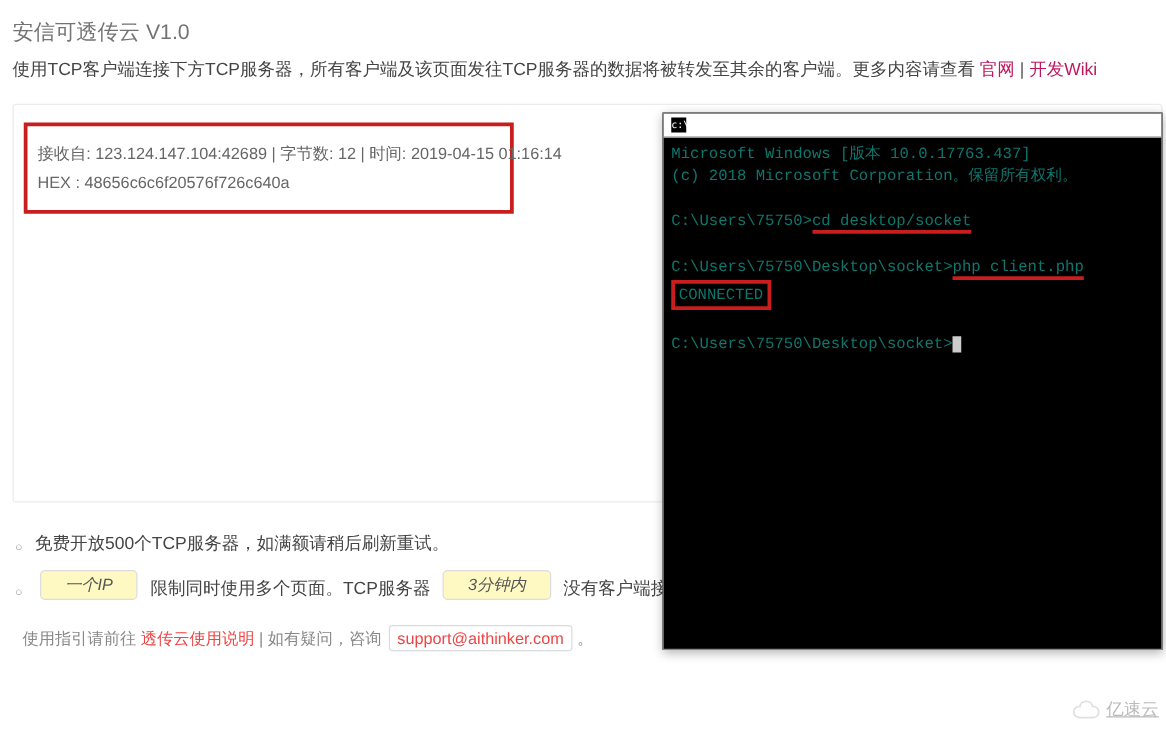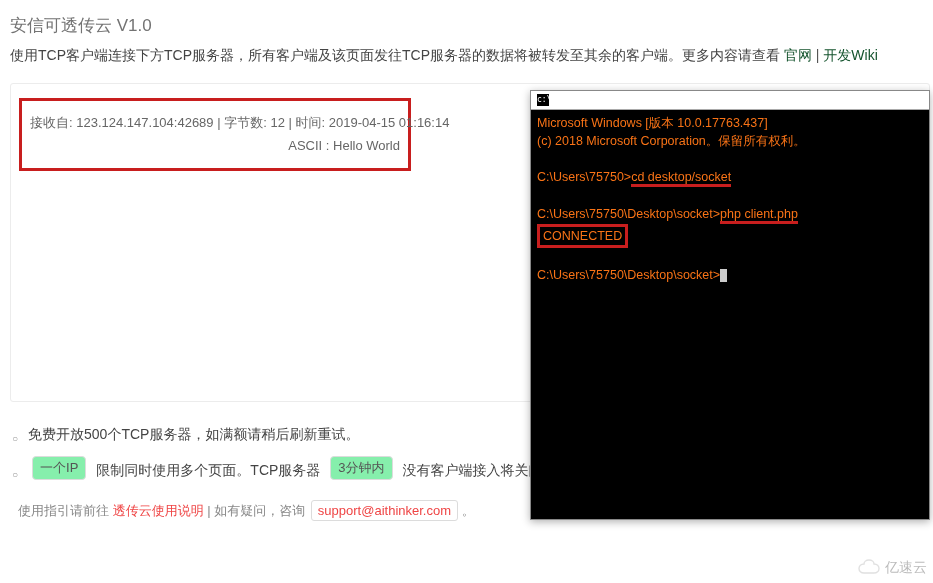--- a/index.html
+++ b/index.html
@@ -17,30 +17,29 @@
       font-size: 17px;
       font-weight: 500;
       padding: 14px 10px 10px 10px;
       color: #737373;
     }
     .intro {
       padding: 0 10px 12px 10px;
       font-size: 14px;
       color: #444;
     }
-    .intro a { color: #14532d; text-decoration: none; }
+    .intro a { color: #be185d; text-decoration: none; }
     .divider-sep { color: #555; }
     .data-box-wrap {
       margin: 6px 10px;
       border: 1px solid #ececec;
       border-radius: 3px;
       padding: 14px 8px 230px 8px;
       position: relative;
       width: 920px;
-      text-align: right;
     }
     .red-frame-1 {
       border: 3px solid #c81e1e;
       padding: 10px 8px;
       width: 392px;
       font-size: 13px;
       color: #666;
       line-height: 1.8;
     }
     .red-frame-1 .row { white-space: nowrap; }
@@ -59,25 +58,26 @@
     .bullets li::before {
       content: "○";
       color: #999;
       font-size: 10px;
       margin-right: 4px;
     }
     .pill {
       display: inline-block;
       border: 1px solid #dcdcdc;
       border-radius: 4px;
-      padding: 2px 7px;
+      padding: 2px 19px;
       margin: 0 4px;
       color: #555;
-      background: #86efac;
+      background: #fef9c3;
       font-size: 13px;
+      font-style: italic;
     }
     .footer-line {
       padding: 10px 10px 4px 18px;
       font-size: 13px;
       color: #888;
     }
     .footer-line a { color: #ef4444; text-decoration: none; }
     .email-box {
       display: inline-block;
       border: 1px solid #dcdcdc;
@@ -114,23 +114,23 @@
       background: #000;
       display: inline-block;
       color: #fff;
       font-size: 8px;
       text-align: center;
       line-height: 12px;
       font-family: monospace;
     }
     .cmd-body {
       padding: 4px 6px;
-      font-family: Liberation Sans, sans-serif;
+      font-family: Liberation Mono, monospace;
       font-size: 12.5px;
-      color: #f97316;
+      color: #0f766e;
       line-height: 1.45;
       white-space: pre;
       position: relative;
     }
     .red-underline {
       border-bottom: 3px solid #c81e1e;
       padding-bottom: 0px;
     }
     .red-box-cmd {
       border: 3px solid #c81e1e;
@@ -144,42 +144,44 @@
       background: #ccc;
       vertical-align: text-bottom;
     }
     .watermark {
       position: absolute;
       right: 6px;
       bottom: 6px;
       font-size: 14px;
       color: #bbb;
       display: flex;
+      align-items: center;
       gap: 2px;
+      text-decoration: underline;
     }
     .watermark svg { opacity: 0.45; }
   </style>
 </head>
 <body>
 
 <div class="page-title">安信可透传云 V1.0</div>
 
 <div class="intro">
   <span>使用TCP客户端连接下方TCP服务器，所有客户端及该页面发往TCP服务器的数据将被转发至其余的客户端。更多内容请查看 </span>
   <a href="#">官网</a>
   <span class="divider-sep"> | </span>
   <a href="#">开发Wiki</a>
 </div>
 
 <div class="data-box-wrap">
   <div class="red-frame-1">
     <div class="row">
       <span>接收自</span><span>: 123.124.147.104:42689 | </span><span>字节数</span><span>: 12 | </span><span>时间</span><span>: 2019-04-15 01:16:14</span>
     </div>
-    <div class="row">ASCII : Hello World</div>
+    <div class="row">HEX   : 48656c6c6f20576f726c640a</div>
   </div>
 </div>
 
 <ul class="bullets">
   <li>
     <span>免费开放500个TCP服务器，如满额请稍后刷新重试。</span>
   </li>
   <li>
     <span class="pill">一个IP</span>
     <span> 限制同时使用多个页面。TCP服务器 </span>

